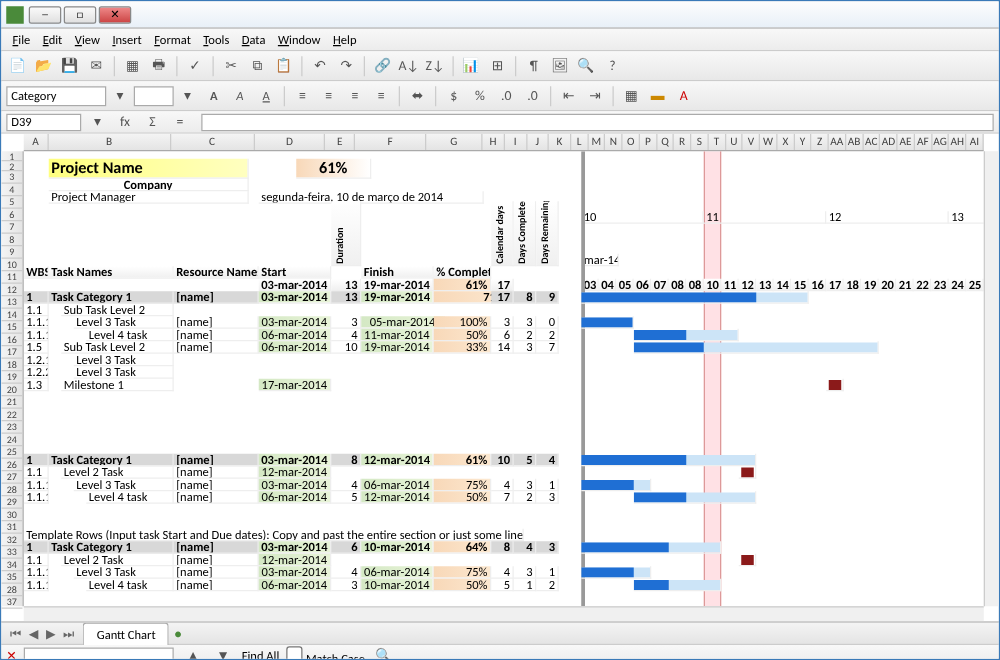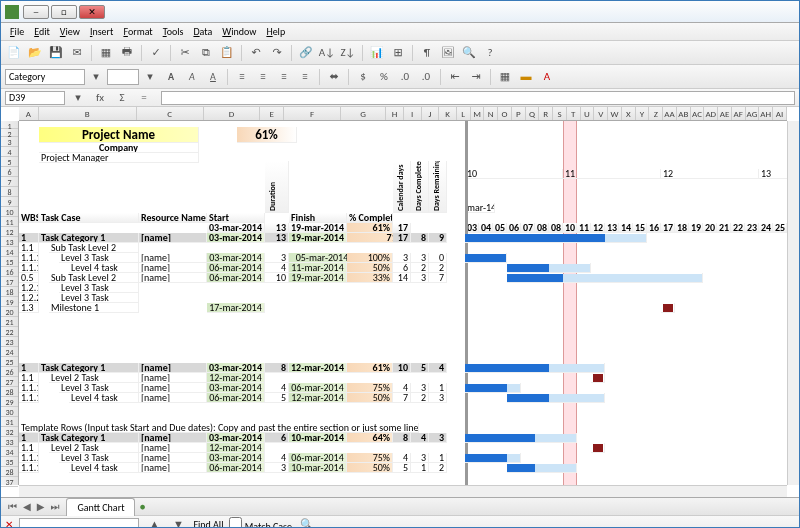--- a/index.html
+++ b/index.html
@@ -40,21 +40,21 @@
 .gb-red{background:#8b1a1a}
 .today-line{position:absolute;top:0;bottom:0;width:14px;background:rgba(255,180,190,0.4);border-left:1px solid #d99;border-right:1px solid #d99}
 .vscroll{position:absolute;top:14px;right:0;width:12px;bottom:12px;background:#f0f0f0;border-left:1px solid #ccc}
 .hscroll{position:absolute;bottom:0;left:18px;right:12px;height:12px;background:#f0f0f0;border-top:1px solid #ccc}
 .tabs{height:18px;background:linear-gradient(#f4f4f4,#e4e4e4);display:flex;align-items:center;padding:0 4px;border-top:1px solid #aaa}
 .tabbtn{padding:0 3px;color:#666}
 .sheettab{padding:2px 10px;background:#fff;border:1px solid #aaa;border-bottom:none;border-radius:3px 3px 0 0;margin-left:4px}
 .findbar{height:18px;background:linear-gradient(#f8f8f8,#ececec);display:flex;align-items:center;padding:0 4px;gap:6px;border-top:1px solid #ccc}
 .findbox{width:120px;height:14px;border:1px solid #aaa;background:#fff;padding:0 3px}
 .rotv{writing-mode:vertical-rl;transform:rotate(180deg);font-size:8px}
-.proj-name{background:linear-gradient(90deg,#ffff80,#ffffc0);font-weight:bold;font-size:13px;text-align:center;line-height:16px}
+.proj-name{background:linear-gradient(90deg,#ffff80,#ffffc0);font-weight:bold;font-size:13px;text-align:left;line-height:16px}
 .proj-sub{font-weight:bold;text-align:center}
 .big-pct{font-weight:bold;font-size:13px;text-align:center;line-height:16px;background:linear-gradient(90deg,#f8d8b8,#fff)}
 .grid-divider{position:absolute;top:0;bottom:0;width:3px;background:#999;cursor:col-resize}
 </style>
 </head>
 <body>
 
 <div class="titlebar">
   <div class="icon"></div>
   <div class="winbtns">
@@ -228,22 +228,23 @@
       <div style="height: 10px;">34</div>
       <div style="height: 10px;">35</div>
       <div style="height: 10px;">28</div>
       <div style="height: 10px;">37</div>
     </div>
   <div class="grid" id="grid">
       <div class="cell proj-name" style="left: 20px; top: 6px; width: 160px; height: 16px;">Project Name</div>
       <div class="cell big-pct" style="left: 218px; top: 6px; width: 60px; height: 16px;">61%</div>
       <div class="cell proj-sub" style="left: 20px; top: 22px; width: 160px; height: 10px;">Company</div>
       <div class="cell " style="left: 20px; top: 32px; width: 160px; height: 10px;">Project Manager</div>
+      <div class="cell " style="left: 188px; top: 32px; width: 180px; height: 10px;">segunda-feira, 10 de março de 2014</div>
       <div class="cell hdr-cell" style="left: 0px; top: 92px; width: 20px; height: 10px;">WBS</div>
-      <div class="cell hdr-cell" style="left: 20px; top: 92px; width: 100px; height: 10px;">Task Case</div>
+      <div class="cell hdr-cell" style="left: 20px; top: 92px; width: 100px; height: 10px;">Task Names</div>
       <div class="cell hdr-cell" style="left: 120px; top: 92px; width: 68px; height: 10px;">Resource Names</div>
       <div class="cell hdr-cell" style="left: 188px; top: 92px; width: 58px; height: 10px;">Start</div>
       <div class="cell hdr-cell" style="left: 270px; top: 92px; width: 58px; height: 10px;">Finish</div>
       <div class="cell hdr-cell" style="left: 328px; top: 92px; width: 46px; height: 10px;">% Complete</div>
       <div class="cell hdr-cell" style="left: 246px; top: 40px; width: 24px; height: 52px;">
         <div class="rotv" style="height: 50px;">Duration</div>
       </div>
       <div class="cell hdr-cell" style="left: 374px; top: 40px; width: 18px; height: 52px;">
         <div class="rotv" style="height: 50px;">Calendar days</div>
       </div>
@@ -325,21 +326,21 @@
       <div class="cell  num" style="left: 246px; top: 142px; width: 24px; height: 10px;">4</div>
       <div class="cell  date-cell" style="left: 270px; top: 142px; width: 58px; height: 10px;">11-mar-2014</div>
       <div class="cell  pct-cell" style="left: 328px; top: 142px; width: 46px; height: 10px;">50%</div>
       <div class="cell  num" style="left: 374px; top: 142px; width: 18px; height: 10px;">6</div>
       <div class="cell  num" style="left: 392px; top: 142px; width: 18px; height: 10px;">2</div>
       <div class="cell  num" style="left: 410px; top: 142px; width: 18px; height: 10px;">2</div>
       <div class="cell " style="left: 488px; top: 142px; width: 84px; height: 10px;">
         <div class="gantt-bar gb-light" style="left: 0px; width: 84px;"></div>
         <div class="gantt-bar gb-blue" style="left: 0px; width: 42px;"></div>
       </div>
-      <div class="cell " style="left: 0px; top: 152px; width: 20px; height: 10px;">0.5</div>
+      <div class="cell " style="left: 0px; top: 152px; width: 20px; height: 10px;">1.5</div>
       <div class="cell " style="left: 30px; top: 152px; width: 90px; height: 10px;">Sub Task Level 2</div>
       <div class="cell " style="left: 120px; top: 152px; width: 68px; height: 10px;">[name]</div>
       <div class="cell  date-cell" style="left: 188px; top: 152px; width: 58px; height: 10px;">06-mar-2014</div>
       <div class="cell  num" style="left: 246px; top: 152px; width: 24px; height: 10px;">10</div>
       <div class="cell  date-cell" style="left: 270px; top: 152px; width: 58px; height: 10px;">19-mar-2014</div>
       <div class="cell  pct-cell" style="left: 328px; top: 152px; width: 46px; height: 10px;">33%</div>
       <div class="cell  num" style="left: 374px; top: 152px; width: 18px; height: 10px;">14</div>
       <div class="cell  num" style="left: 392px; top: 152px; width: 18px; height: 10px;">3</div>
       <div class="cell  num" style="left: 410px; top: 152px; width: 18px; height: 10px;">7</div>
       <div class="cell " style="left: 488px; top: 152px; width: 196px; height: 10px;">

